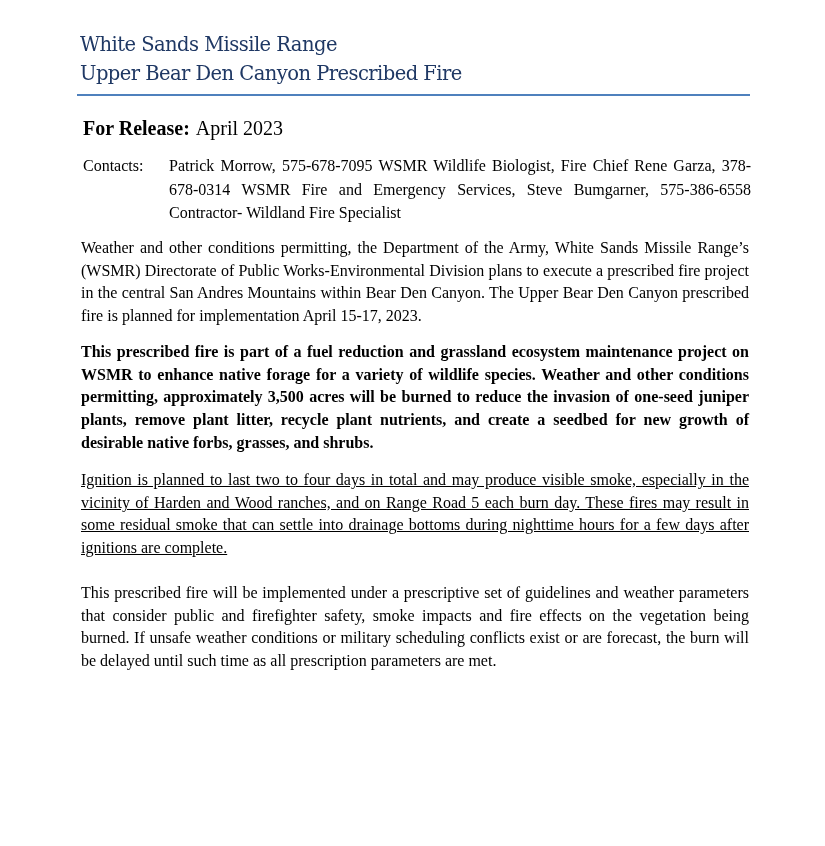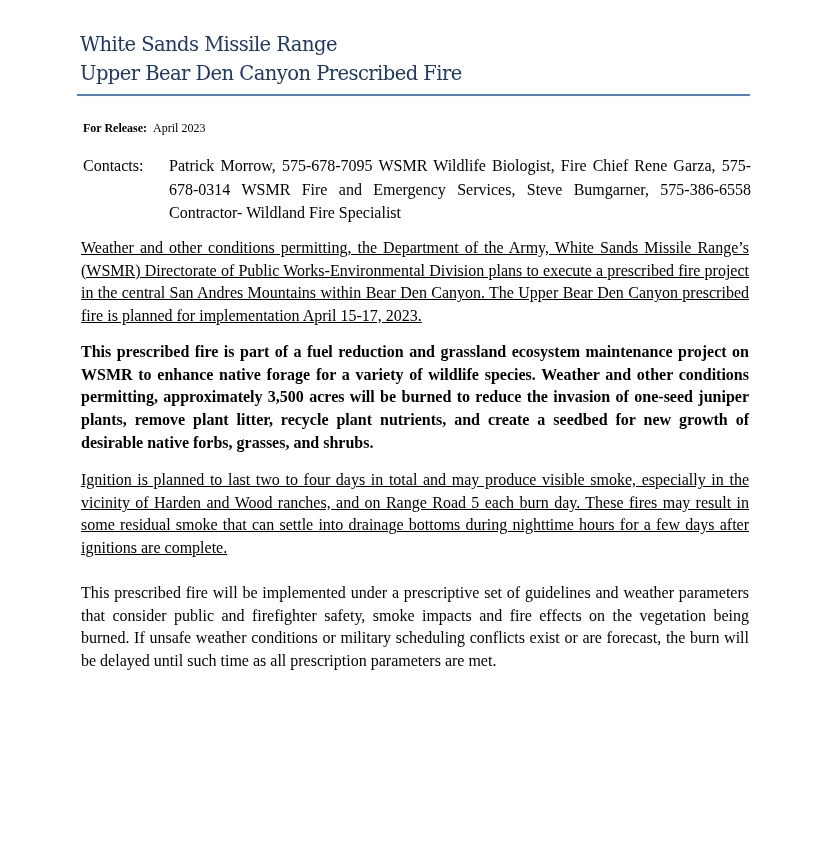--- a/index.html
+++ b/index.html
@@ -43,21 +43,21 @@
     left: 77px;
     top: 94px;
     width: 673px;
     height: 2px;
     background: #4f81bd;
   }
   .release {
     position: absolute;
     left: 83px;
     top: 118px;
-    font-size: 12px;
+    font-size: 20px;
     line-height: 20px;
   }
   .release .label {
     font-weight: bold;
   }
   .release .value {
     margin-left: 6px;
   }
   .contacts {
     position: absolute;
@@ -79,21 +79,21 @@
   }
   .para {
     position: absolute;
     left: 81px;
     width: 668px;
     font-size: 16px;
     line-height: 22.7px;
     text-align: justify;
     margin: 0;
   }
-  #p1 { top: 237px; text-decoration: underline; }
+  #p1 { top: 237px; }
   #p2 { top: 341px; font-weight: bold; }
   #p3 { top: 469px; text-decoration: underline; }
   #p4 { top: 582px; }
   #p5 { top: 690px; }
   #p6 { top: 775px; }
 </style>
 </head>
 <body>
 
 <div class="page">
@@ -104,21 +104,21 @@
   </div>
 
   <div class="title-rule"></div>
 
   <div class="release">
     <span class="label">For Release:</span><span class="value">April 2023</span>
   </div>
 
   <div class="contacts">
     <span class="label">Contacts:</span>
-    <div class="value">Patrick Morrow, 575-678-7095 WSMR Wildlife Biologist, Fire Chief Rene Garza, 575-678-0314 WSMR Fire and Emergency Services, Steve Bumgarner, 575-386-6558 Contractor- Wildland Fire Specialist</div>
+    <div class="value">Patrick Morrow, 575-678-7095 WSMR Wildlife Biologist, Fire Chief Rene Garza, 378-678-0314 WSMR Fire and Emergency Services, Steve Bumgarner, 575-386-6558 Contractor- Wildland Fire Specialist</div>
   </div>
 
   <p class="para" id="p1">Weather and other conditions permitting, the Department of the Army, White Sands Missile Range’s (WSMR) Directorate of Public Works-Environmental Division plans to execute a prescribed fire project in the central San Andres Mountains within Bear Den Canyon. The Upper Bear Den Canyon prescribed fire is planned for implementation April 15-17, 2023.</p>
   <p class="para" id="p2">This prescribed fire is part of a fuel reduction and grassland ecosystem maintenance project on WSMR to enhance native forage for a variety of wildlife species. Weather and other conditions permitting, approximately 3,500 acres will be burned to reduce the invasion of one-seed juniper plants, remove plant litter, recycle plant nutrients, and create a seedbed for new growth of desirable native forbs, grasses, and shrubs.</p>
   <p class="para" id="p3">Ignition is planned to last two to four days in total and may produce visible smoke, especially in the vicinity of Harden and Wood ranches, and on Range Road 5 each burn day. These fires may result in some residual smoke that can settle into drainage bottoms during nighttime hours for a few days after ignitions are complete.</p>
   <p class="para" id="p4">This prescribed fire will be implemented under a prescriptive set of guidelines and weather parameters that consider public and firefighter safety, smoke impacts and fire effects on the vegetation being burned.  If unsafe weather conditions or military scheduling conflicts exist or are forecast, the burn will be delayed until such time as all prescription parameters are met.</p>
 
 </div>
 
 </body></html>

